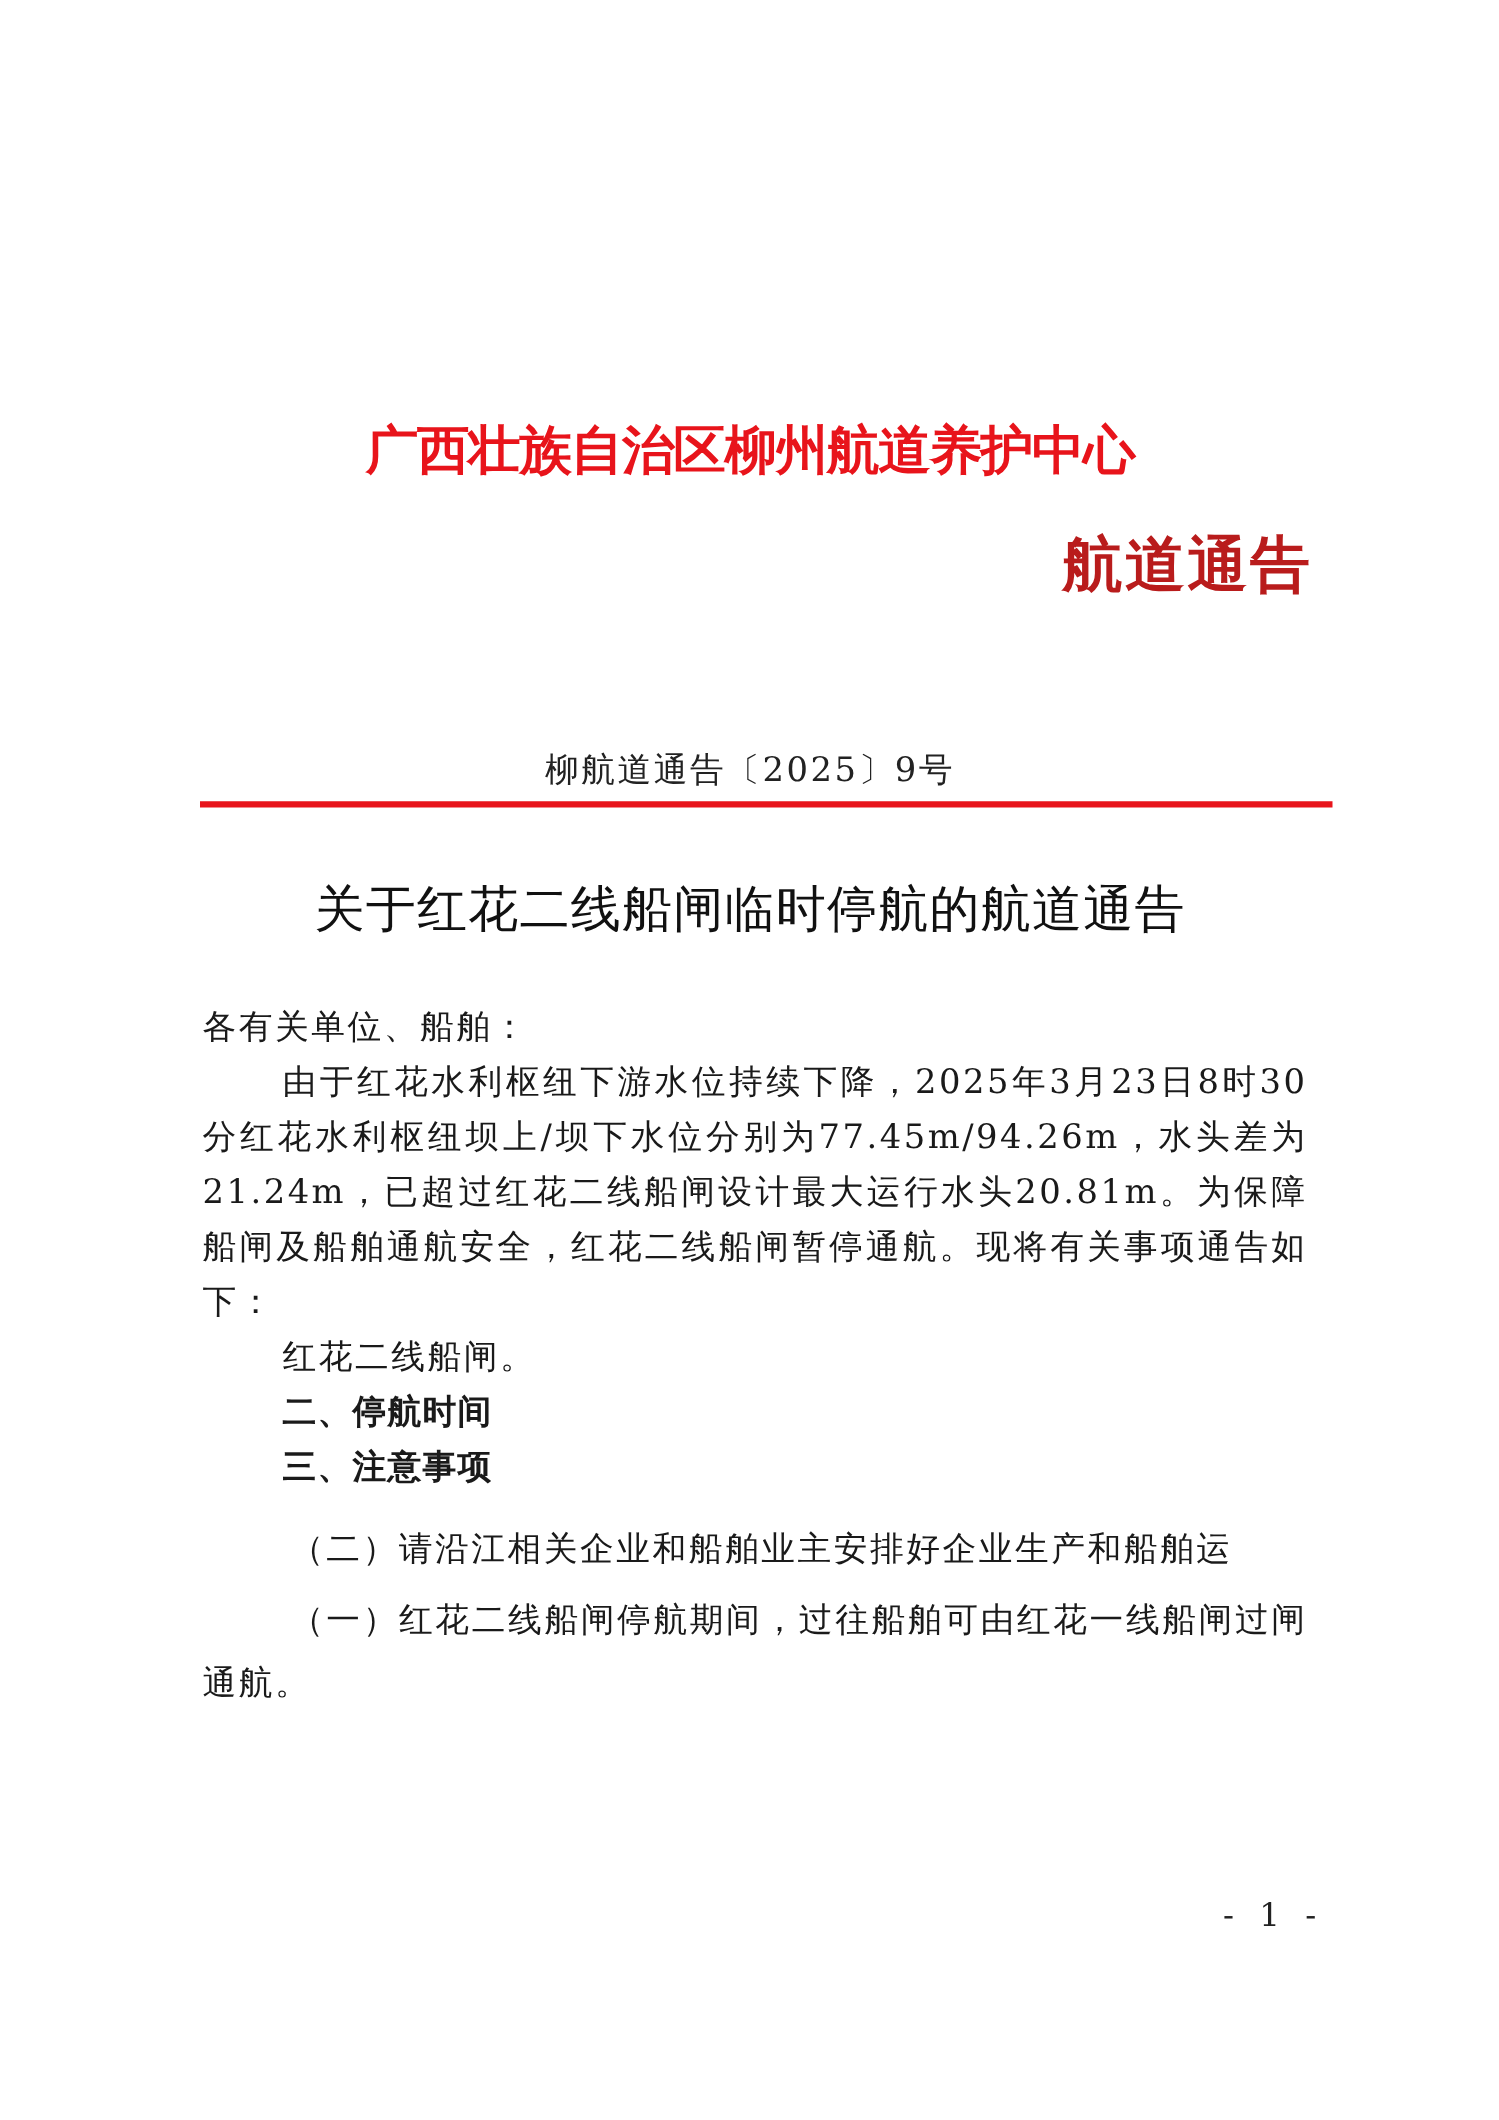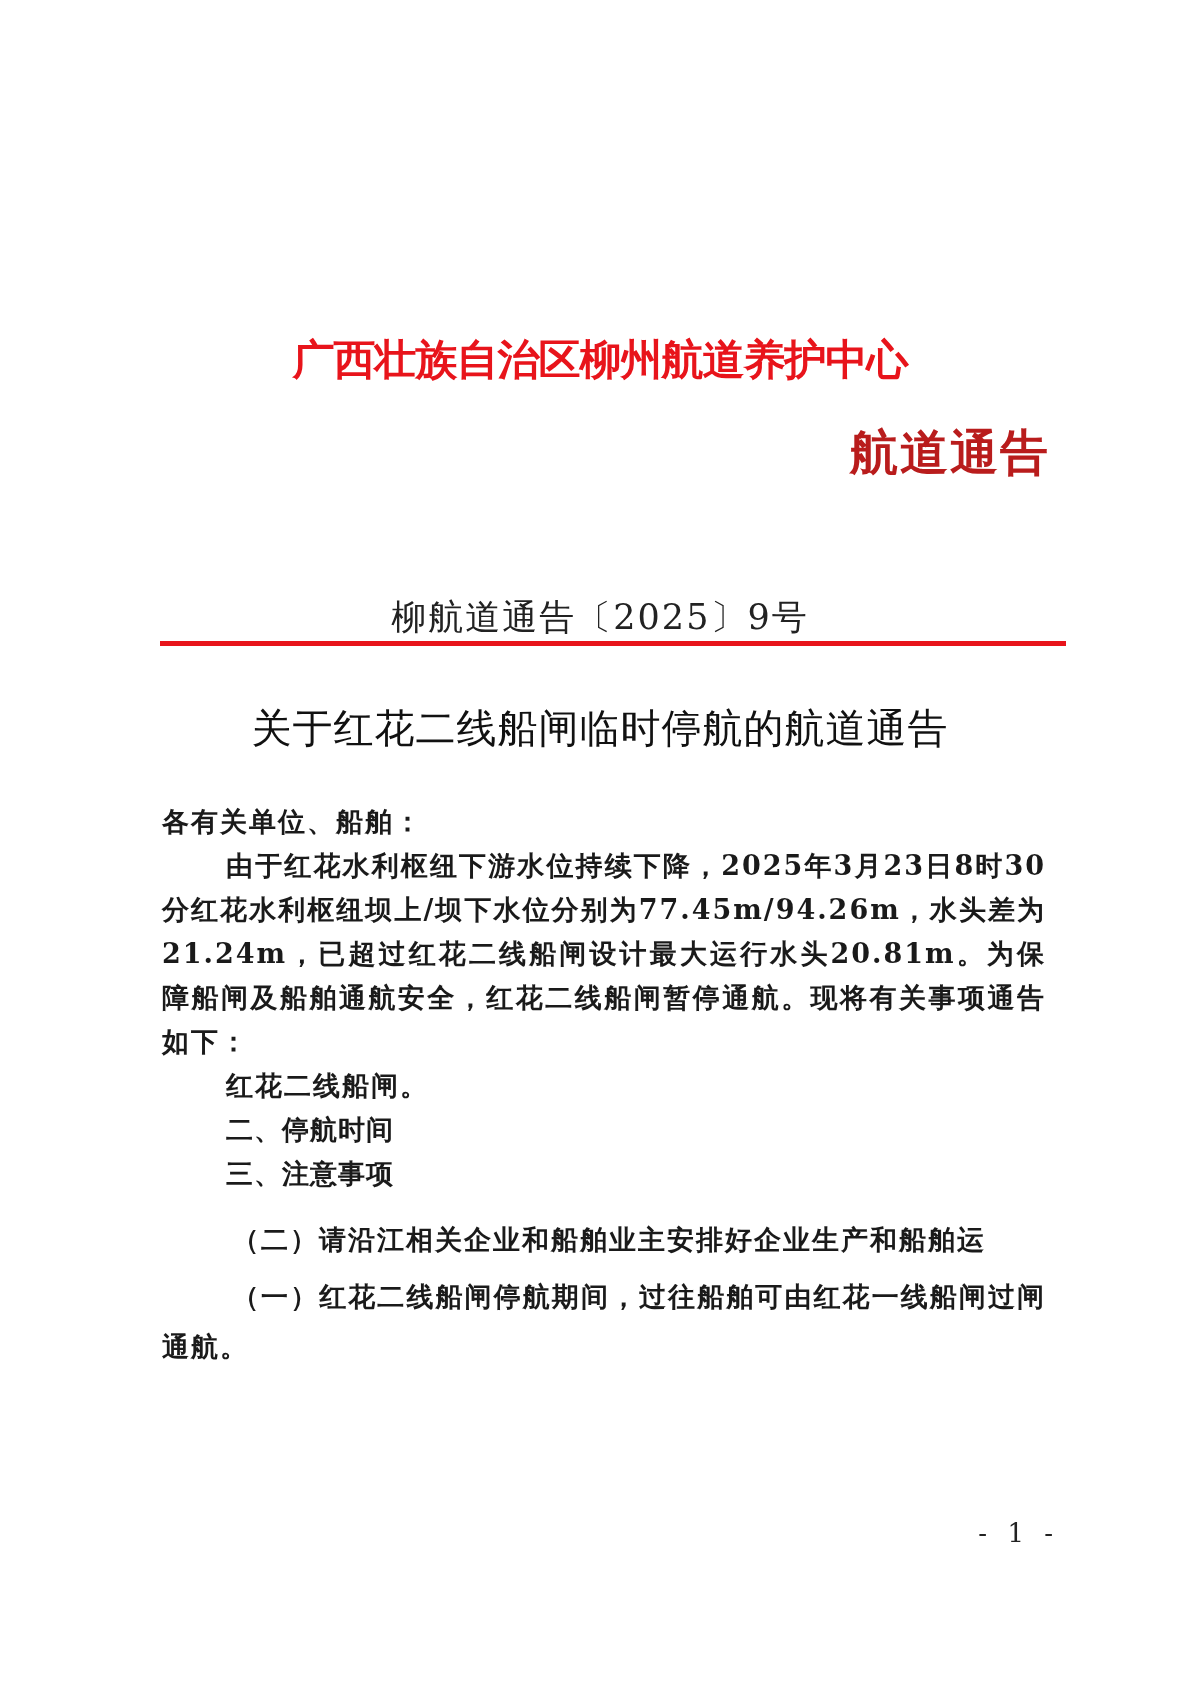--- a/index.html
+++ b/index.html
@@ -14,39 +14,39 @@
       white-space: nowrap;
     }
     .org-subtitle {
       position: absolute; left: 150px; width: 900px; top: 410px;
       text-align: right; color: #b91c1c; font-weight: bold;
       font-size: 48px; line-height: 84px; letter-spacing: 2px;
       font-family: "DejaVu Serif", "Liberation Serif", serif;
     }
     .doc-number {
       position: absolute; left: 150px; width: 900px; top: 600px;
-      text-align: center; font-size: 35px; line-height: 34px; color: #222;
+      text-align: center; font-size: 27px; line-height: 34px; color: #222;
       letter-spacing: 2px;
     }
     .red-rule {
       position: absolute; left: 160px; top: 641px; width: 906px; height: 5px;
       background: #e8141b;
     }
     .notice-title {
       position: absolute; left: 150px; width: 900px; top: 700px;
       text-align: center; font-weight: normal; font-size: 40px; line-height: 56px;
       color: #111; letter-spacing: 1px;
       font-family: "DejaVu Serif", "Liberation Serif", serif;
     }
     .body {
       position: absolute; left: 162px; width: 884px; top: 800px;
       font-size: 27px; line-height: 44px; color: #1a1a1a;
       letter-spacing: 2px;
     }
-    .body p { margin: 0; text-align: justify; font-weight: bold; }
+    .body p { margin: 0; text-align: justify; }
     .indent { text-indent: 64px; }
     .heading { font-weight: bold; font-family: "DejaVu Sans", "Liberation Sans", sans-serif;
                text-indent: 64px; font-size: 27px; letter-spacing: 1px; }
     .sub-item { text-indent: 70px; }
     .gap { margin-top: 10px !important; }
     .page-number {
       position: absolute; right: 140px; top: 1518px;
       font-size: 26px; color: #222; letter-spacing: 6px;
     }
   </style>

